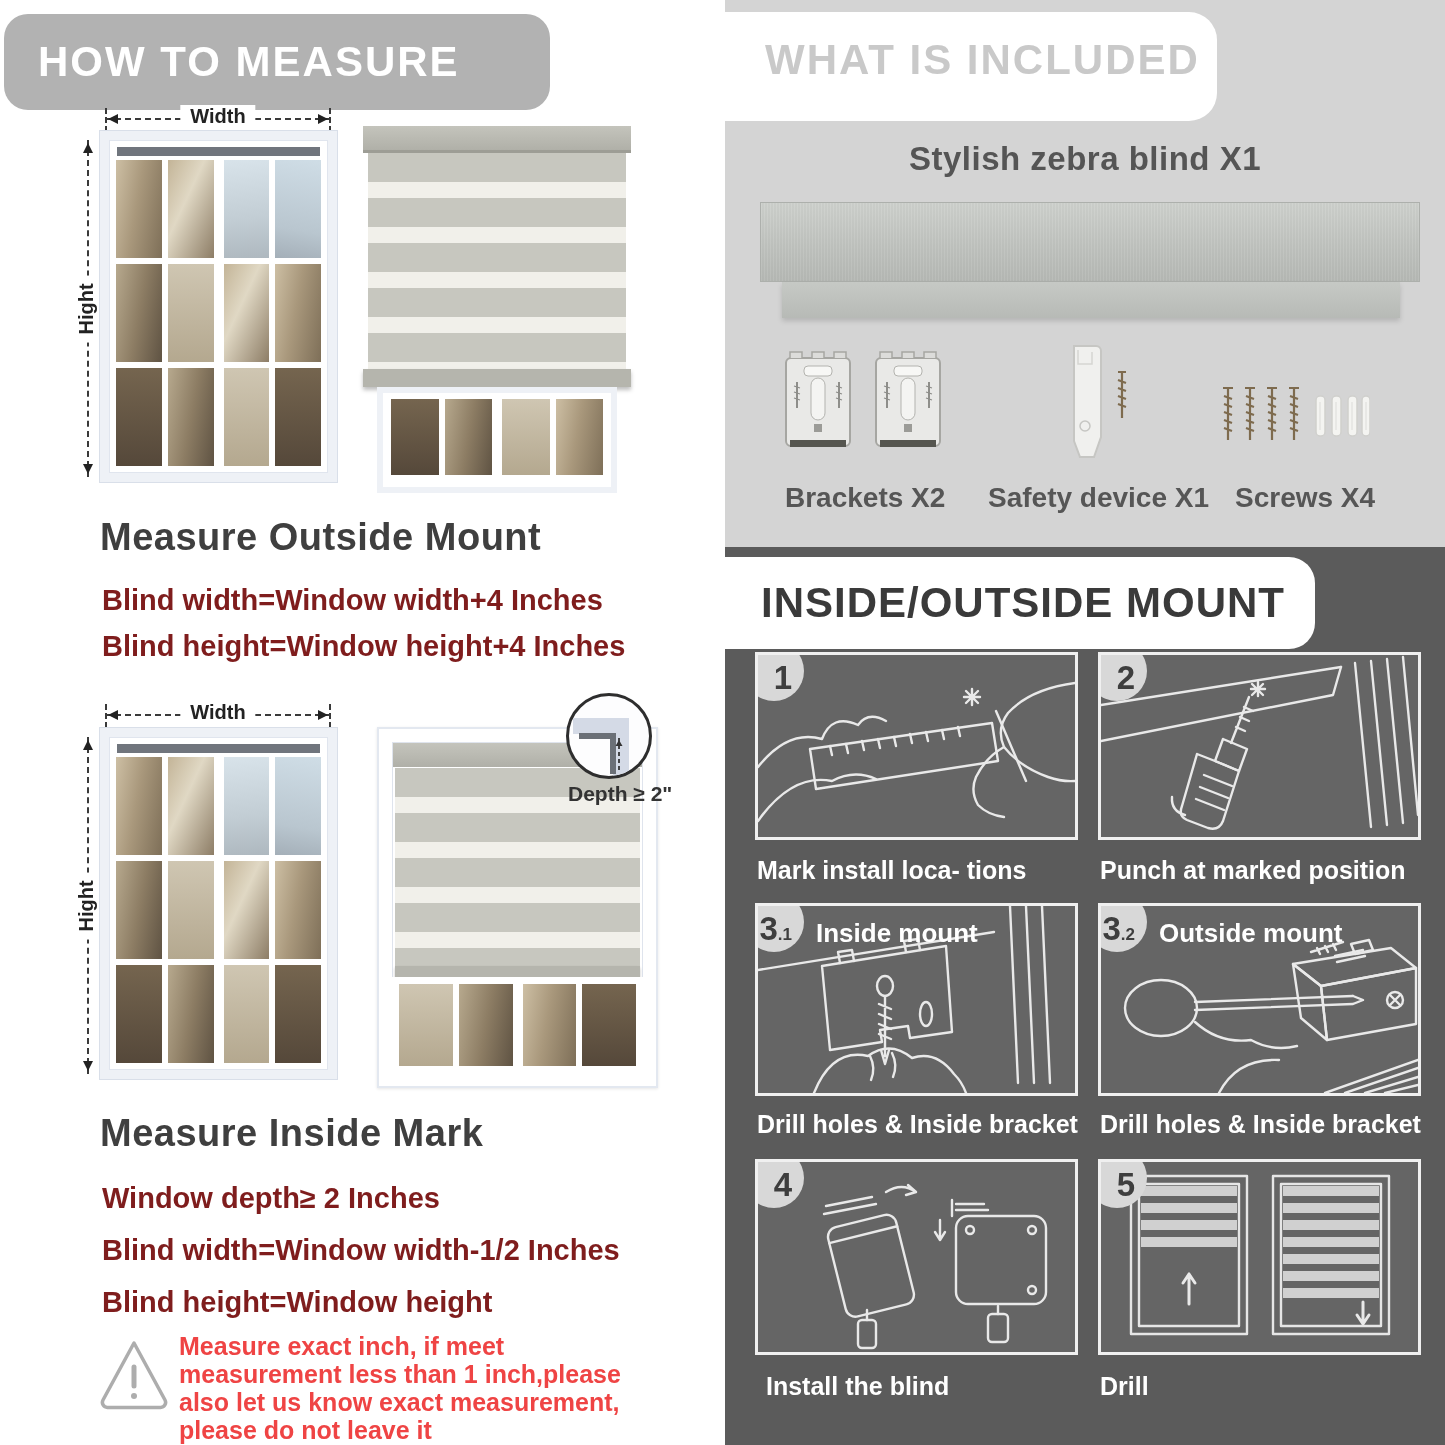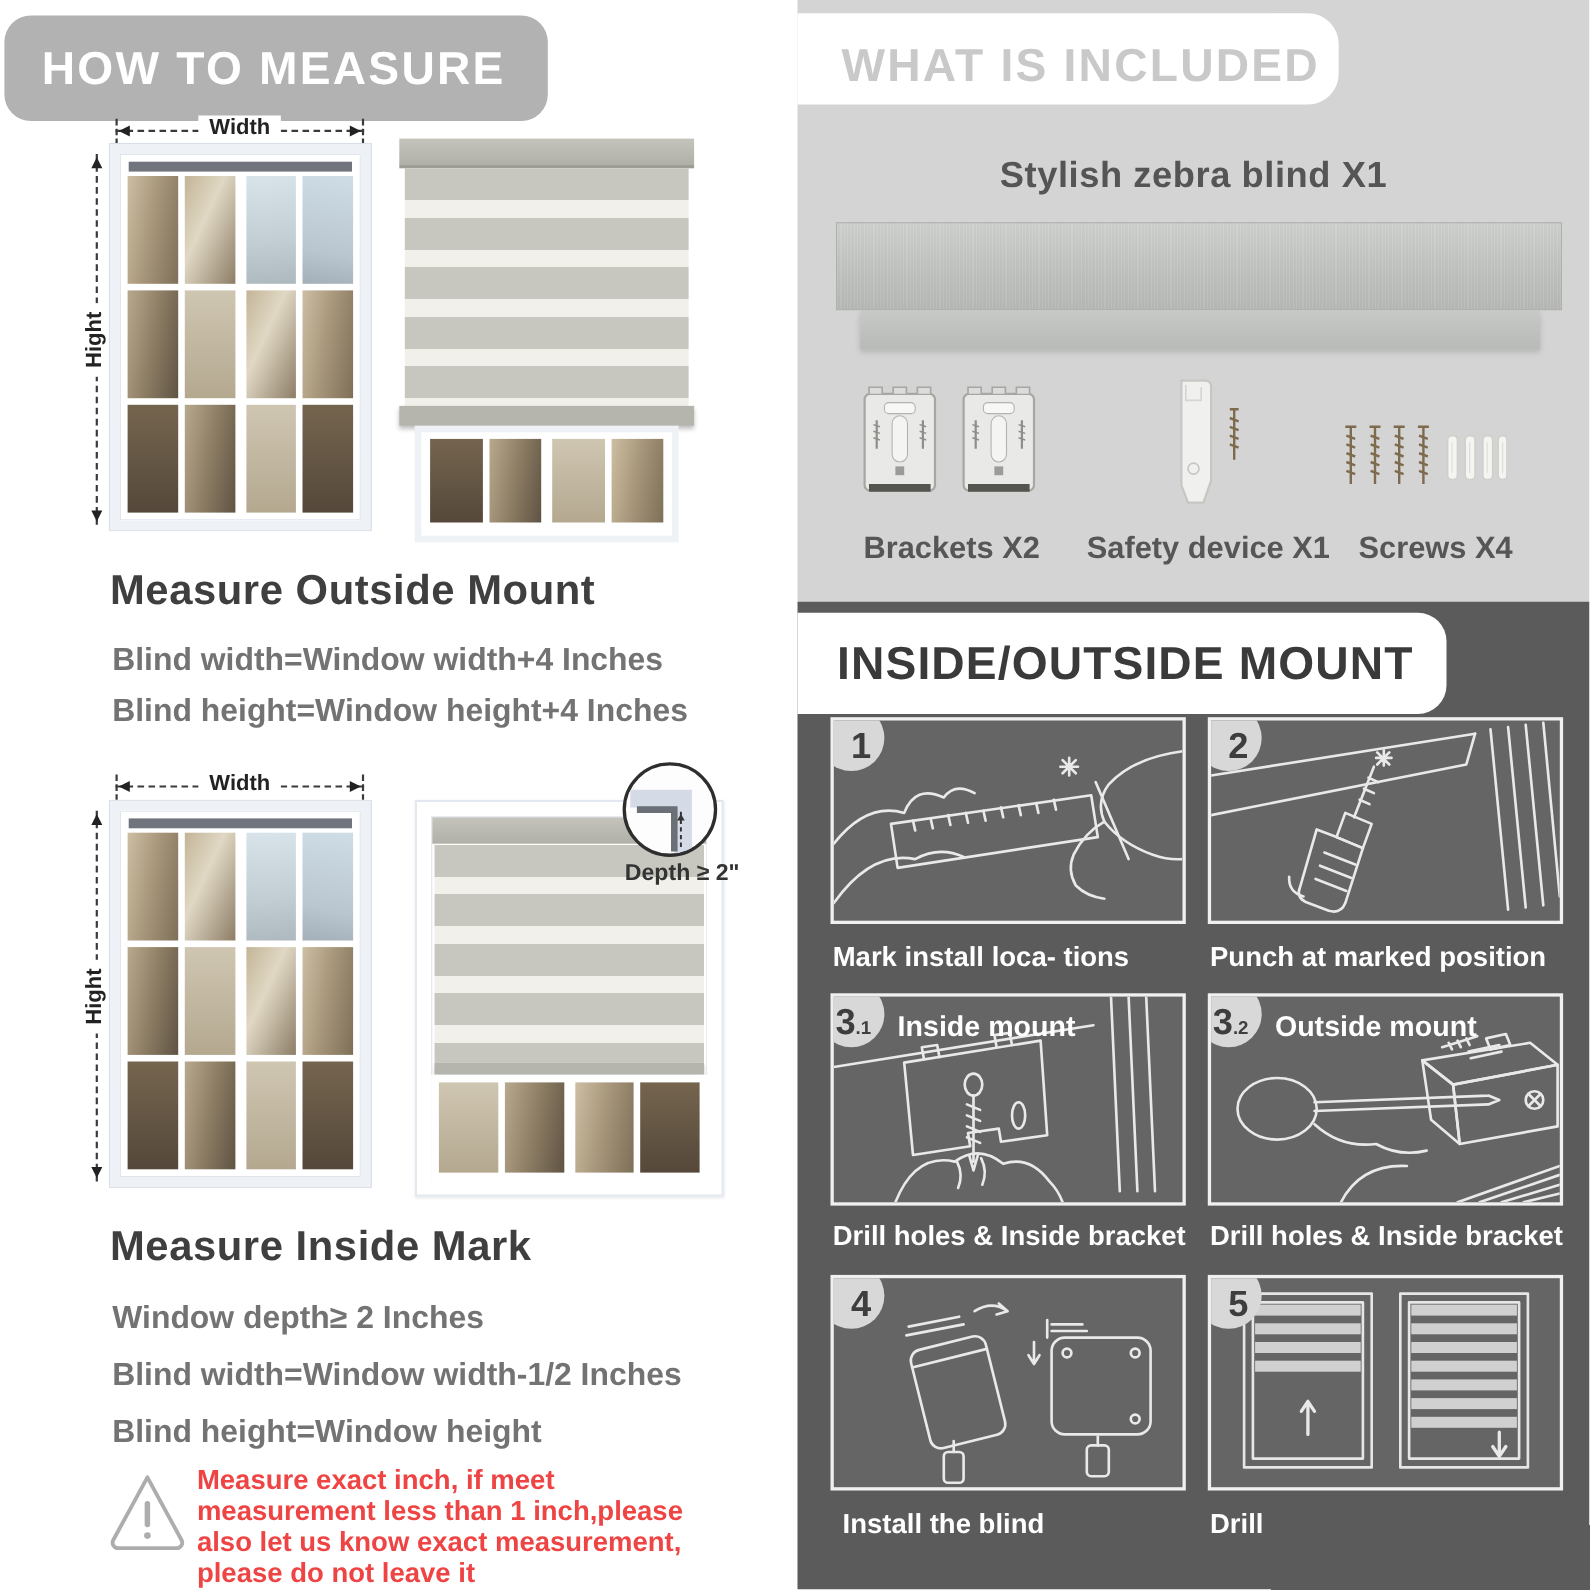--- a/index.html
+++ b/index.html
@@ -1,33 +1,33 @@
 <!DOCTYPE html>
 <html><head>
 <meta charset="utf-8">
 <style>
   html,body{margin:0;padding:0;}
   body{width:1445px;height:1445px;background:#fff;font-family:"Liberation Sans",sans-serif;overflow:hidden;}
   #canvas{position:relative;width:1445px;height:1445px;background:#fff;}
   .abs{position:absolute;}
 
   
-  .banner-left{left:4px;top:14px;width:494px;height:96px;background:#b2b2b2;border-radius:24px;
+  .banner-left{left:4px;top:14px;width:546px;height:96px;background:#b2b2b2;border-radius:24px;
     color:#fff;font-size:42px;font-weight:700;letter-spacing:2px;line-height:96px;padding-left:34px;box-sizing:border-box;}
-  .banner-included{left:725px;top:12px;width:492px;height:83px;background:#ffffff;border-radius:0 28px 28px 0;
+  .banner-included{left:725px;top:12px;width:492px;height:109px;background:#ffffff;border-radius:0 28px 28px 0;
     color:#c9c9c9;font-size:42px;font-weight:700;letter-spacing:2px;line-height:95px;padding-left:40px;box-sizing:border-box;}
   .banner-mount{left:725px;top:557px;width:590px;height:92px;background:#ffffff;border-radius:0 26px 26px 0;
     color:#3a3a3a;font-size:42px;font-weight:700;letter-spacing:1px;line-height:92px;padding-left:36px;box-sizing:border-box;}
 
   .panel-light{left:725px;top:0;width:720px;height:547px;background:#d4d4d4;}
   .panel-dark{left:725px;top:547px;width:720px;height:898px;background:#5b5b5b;}
 
   
   .h-dark{color:#3f3f3f;font-size:38px;font-weight:700;letter-spacing:0.5px;}
-  .t-gray{color:#737373;font-size:29px;font-weight:700;}
+  .t-gray{color:#7f1d1d;font-size:29px;font-weight:700;}
   .note-text{color:#ef4444;font-size:25px;font-weight:700;line-height:28px;}
 
   
   .harrow{position:absolute;height:0;border-top:2px dashed #3a3a3a;}
   .ah{position:absolute;width:0;height:0;border:5px solid transparent;top:-6px;}
   .ah-l{left:-2px;border-right:10px solid #222;}
   .ah-r{right:-2px;border-left:10px solid #222;}
   .hlbl{position:absolute;left:50%;top:-15px;transform:translateX(-50%);background:#fff;padding:0 10px;
     font-size:20px;font-weight:700;color:#222;white-space:nowrap;}
   .varrow{position:absolute;width:0;border-left:2px dashed #3a3a3a;}

